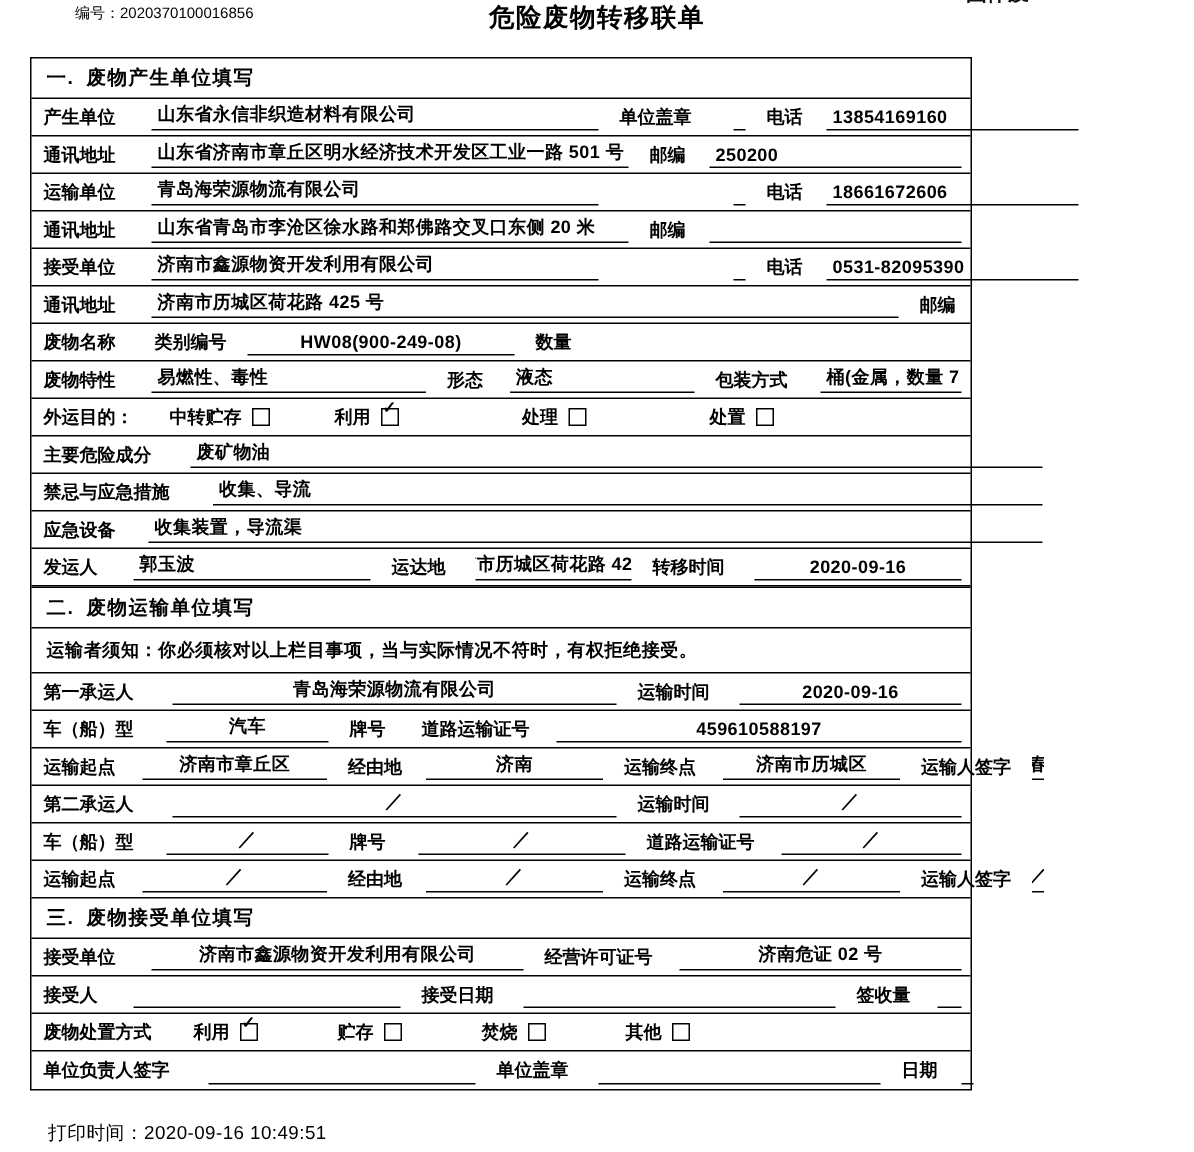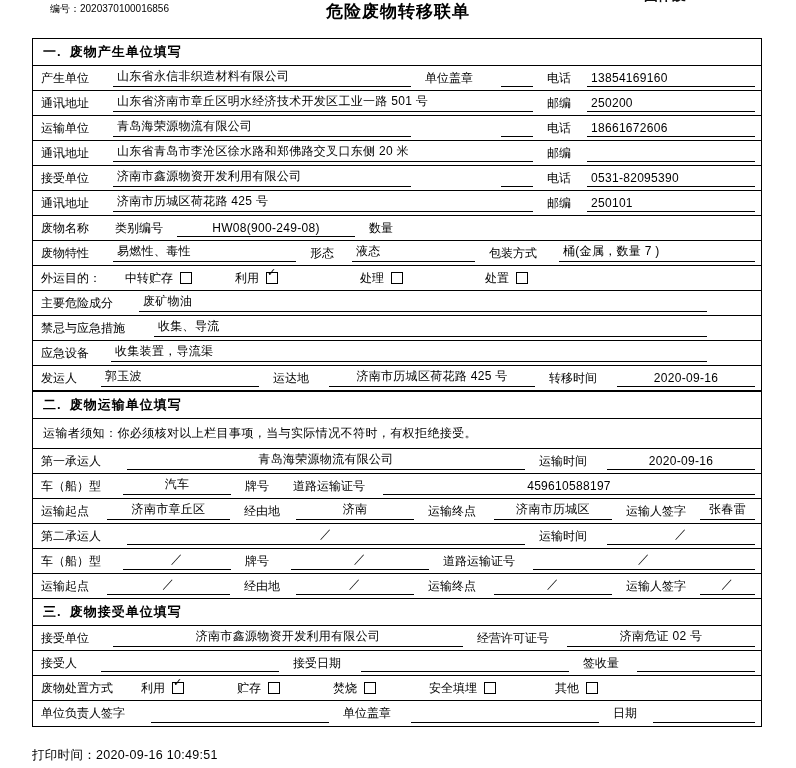--- a/index.html
+++ b/index.html
@@ -52,42 +52,43 @@
     height: 15px;
     overflow: hidden;
     font-size: 14px;
     font-weight: bold;
     color: #111;
     line-height: 14px;
   }
   
   .form {
     position: absolute;
-    left: 32px;
+    left: 20px;
     top: 38px;
-    width: 730px;
+    width: 628px;
     border: 1px solid #000;
     box-sizing: border-box;
   }
   .section-head {
     border-bottom: 1px solid #000;
     font-weight: bold;
     font-size: 13px;
     padding: 4px 0 4px 10px;
     letter-spacing: 1px;
   }
   .section-head .num {
     margin-right: 8px;
   }
   .row {
     display: flex;
     align-items: stretch;
     border-bottom: 1px solid #000;
     min-height: 25px;
     box-sizing: border-box;
+    font-weight: bold;
   }
   .row.last {
     border-bottom: none;
   }
   .cell {
     display: flex;
     align-items: center;
     padding: 0 4px 0 8px;
     box-sizing: border-box;
     white-space: nowrap;
@@ -201,21 +202,20 @@
       <div class="cell nogrow" style="width:78px"></div>
       <div class="val na" style="flex:1"></div>
       <div class="cell nogrow" style="width:42px">电话</div>
       <div class="val" style="flex:0 0 160px">0531-82095390</div>
     </div>
 
     <div class="row">
       <div class="cell nogrow" style="width:74px">通讯地址</div>
       <div class="val" style="flex:1">济南市历城区荷花路 425 号</div>
       <div class="cell nogrow" style="width:42px">邮编</div>
-      <div class="val" style="flex:0 0 160px">250101</div>
     </div>
 
     <div class="row">
       <div class="cell nogrow" style="width:74px">废物名称</div>
       <div class="cell nogrow" style="width:64px">类别编号</div>
       <div class="val center" style="flex:0 0 170px">HW08(900-249-08)</div>
       <div class="cell nogrow" style="width:44px">数量</div>
     </div>
 
     <div class="row">
@@ -363,24 +363,20 @@
         <span class="chk checked"></span>
       </div>
       <div class="cell opt" style="width:96px">
         <span>贮存</span>
         <span class="chk"></span>
       </div>
       <div class="cell opt" style="width:96px">
         <span>焚烧</span>
         <span class="chk"></span>
       </div>
-      <div class="cell opt" style="width:126px">
-        <span>安全填埋</span>
-        <span class="chk"></span>
-      </div>
       <div class="cell opt" style="width:110px">
         <span>其他</span>
         <span class="chk"></span>
       </div>
     </div>
 
     <div class="row last">
       <div class="cell nogrow" style="width:112px">单位负责人签字</div>
       <div class="val" style="flex:0 0 170px"></div>
       <div class="cell nogrow" style="width:70px">单位盖章</div>

